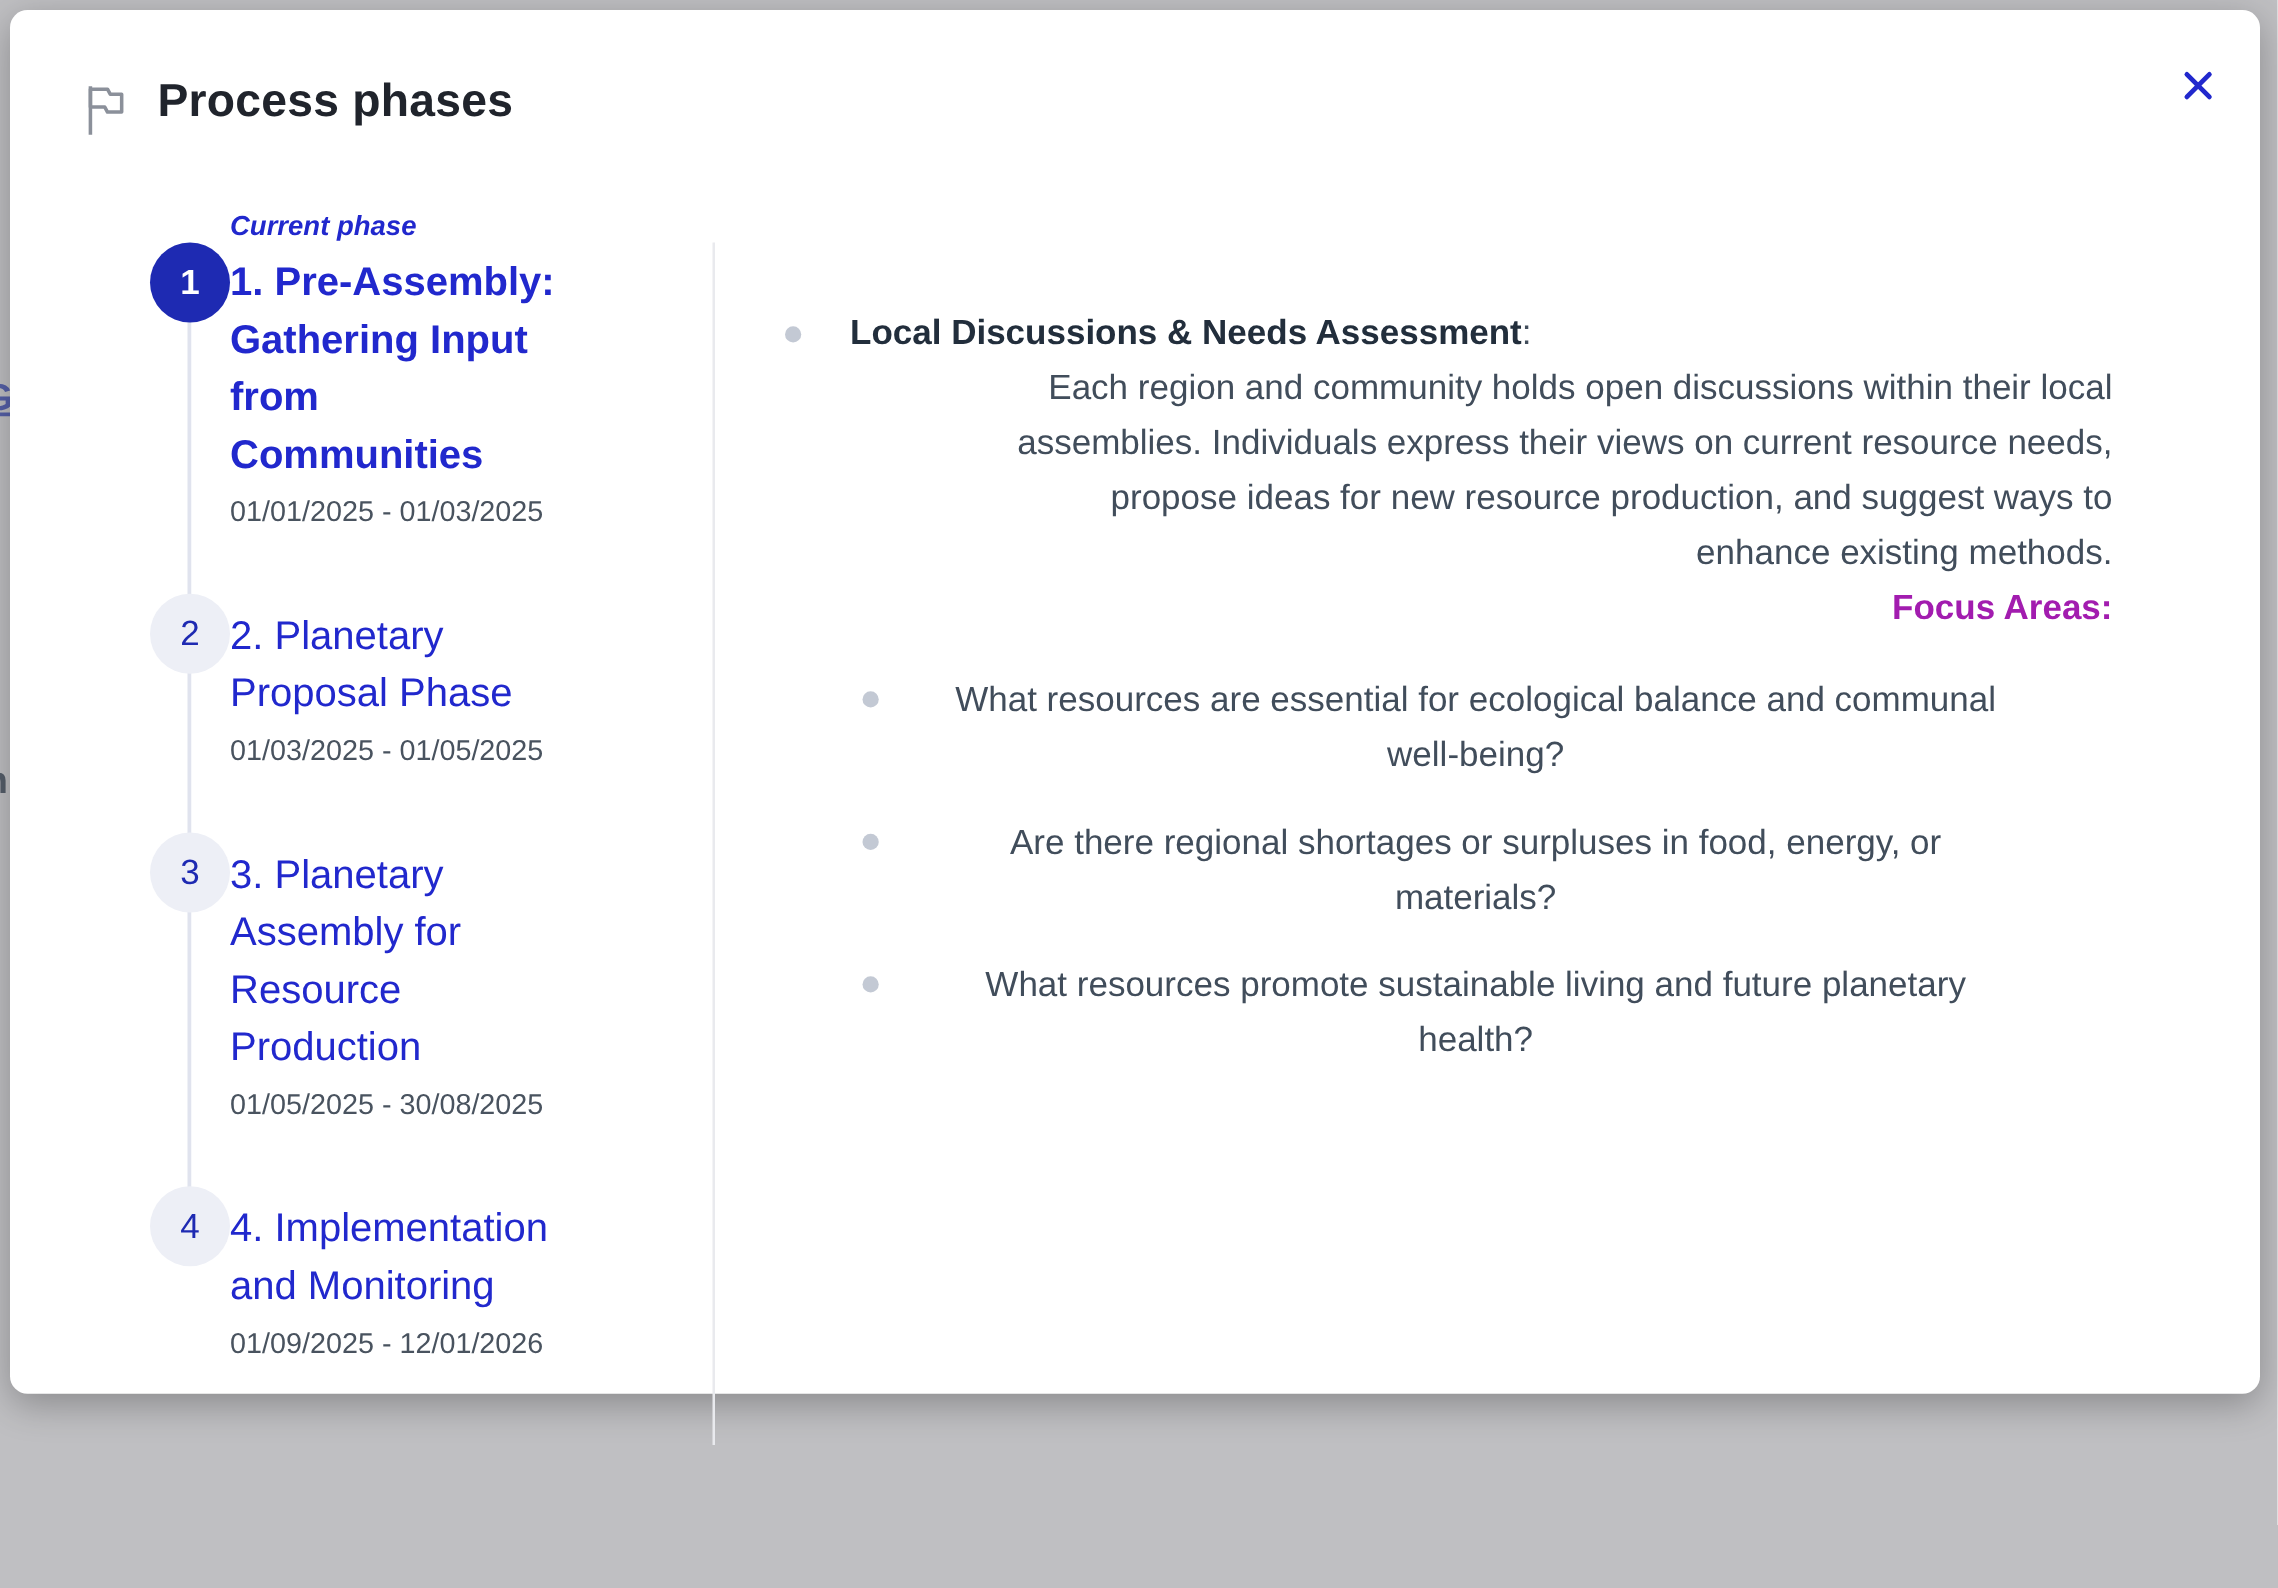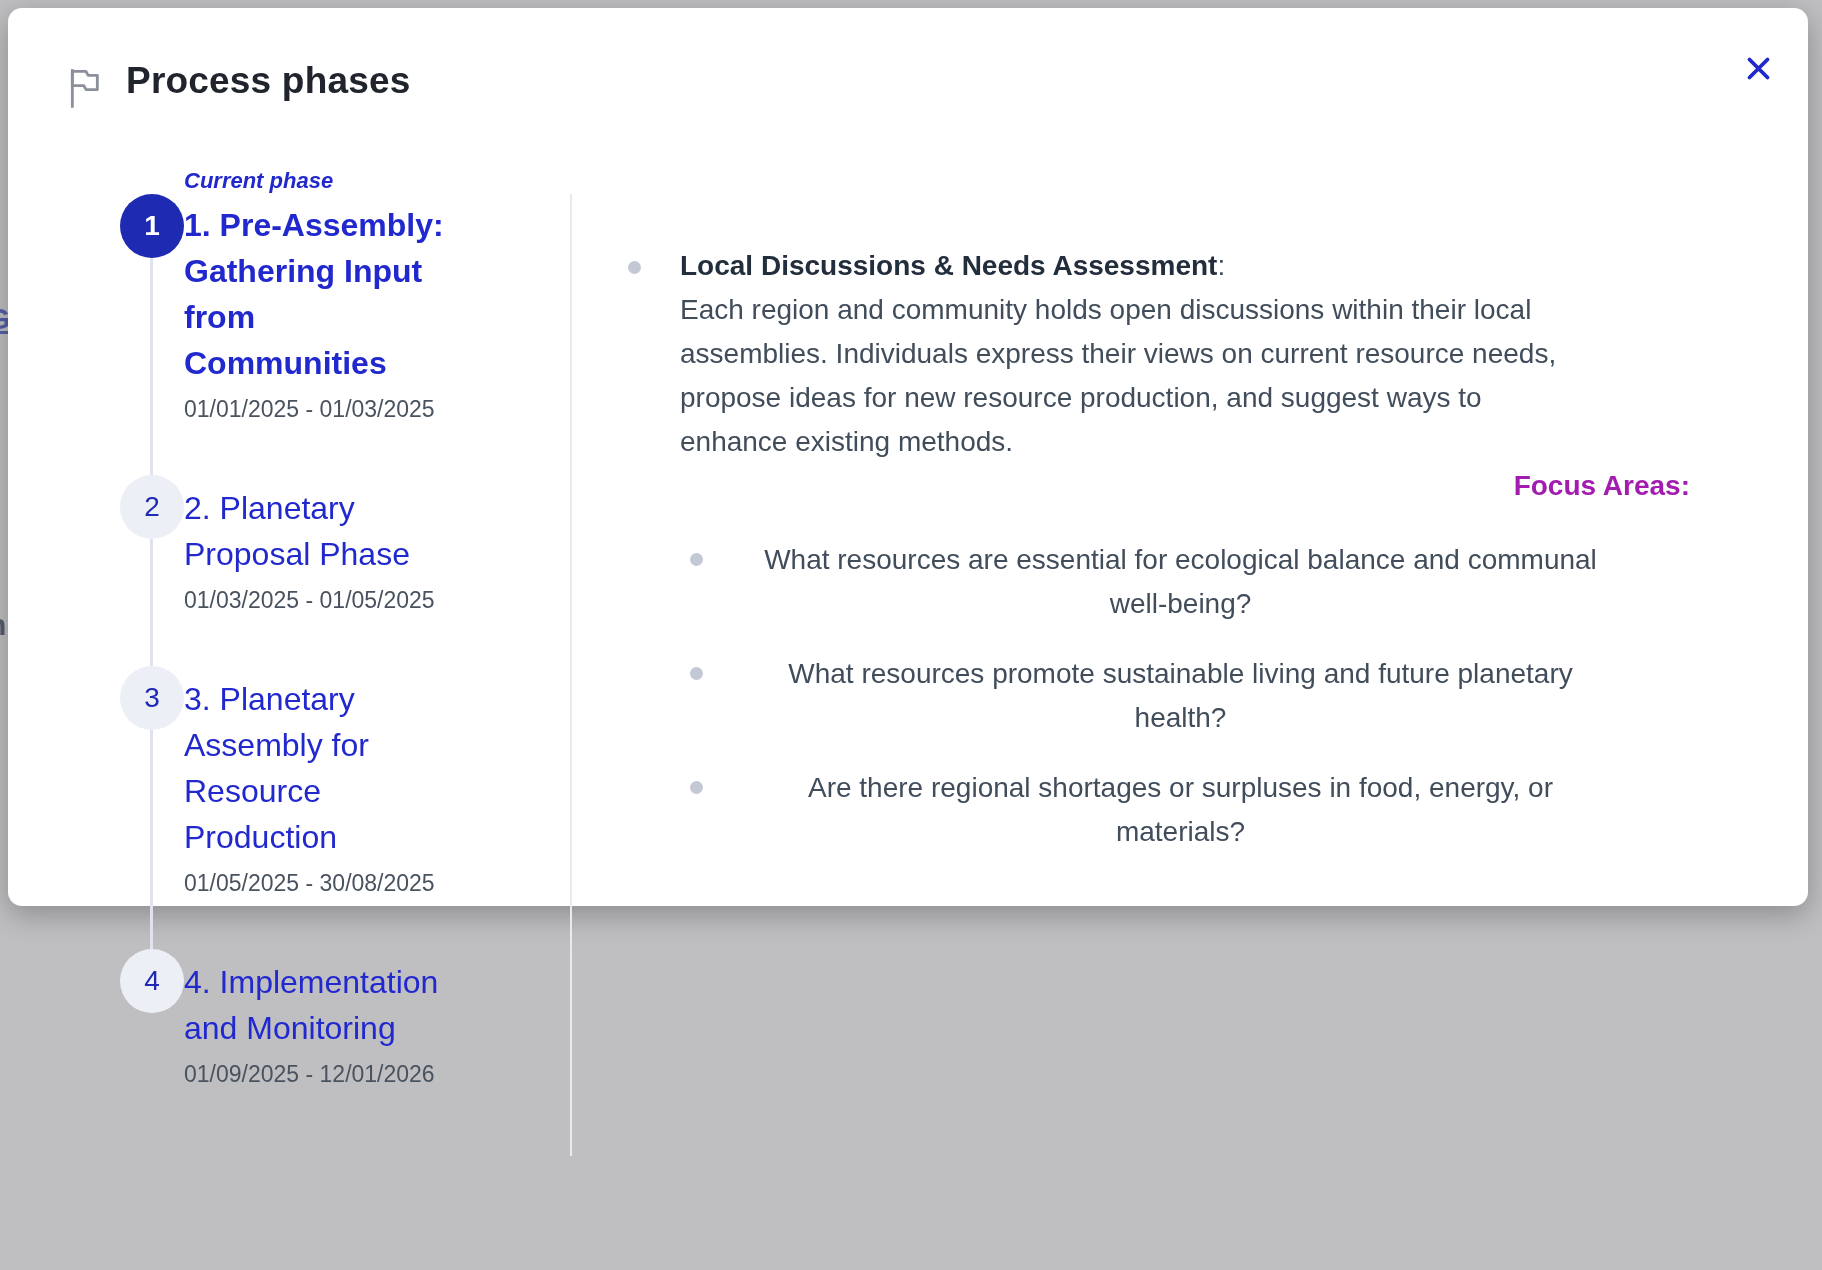--- a/index.html
+++ b/index.html
@@ -22,21 +22,21 @@
     left: -13px; top: 304px;
     color: #5560a8; font-weight: 700;
     text-decoration: underline;
   }
   .bg-frag.text { left: -12px; top: 610px; color: #555e6a; font-weight: 700; }
 
   
   .modal {
     position: absolute;
     left: 8px; top: 8px;
-    width: 1800px; height: 898px;
+    width: 1800px; height: 1107px;
     background: #ffffff;
     border-radius: 14px;
     box-shadow: 0 8px 30px rgba(0,0,0,.28);
   }
   .modal-header { position: absolute; left: 0; top: 0; width: 100%; height: 130px; }
   .flag-icon { position: absolute; left: 56px; top: 58px; }
   .modal-title {
     position: absolute; left: 118px; top: 52px;
     font-size: 37px; font-weight: 700;
     color: #20242c;
@@ -104,21 +104,21 @@
   }
   .bullet-row { display: flex; }
   .dot {
     flex: none;
     width: 13px; height: 13px; border-radius: 50%;
     background: #c3c9d4;
     margin-top: 17px;
   }
   .outer-text { margin-left: 39px; width: 1010px; }
   .content .b { font-weight: 700; color: #222e3c; }
-  .para { white-space: pre-line; }
+  .para { white-space: pre-line; text-align: right; }
   .focus-label { font-weight: 700; color: #a21caf; text-align: right; }
   .focus-list { list-style: none; margin-top: 30px; margin-left: 10px; text-align: center; }
   .focus-item { display: flex; margin-bottom: 26px; }
   .focus-item .dot { margin-top: 15px; }
   .focus-text { margin-left: 25px; white-space: pre-line; width: 905px; }
 </style>
 </head>
 <body>
 
 <div class="backdrop">
@@ -208,27 +208,27 @@
         <div class="focus-label">Focus Areas:</div>
         <ul class="focus-list">
   <li class="focus-item">
     <span class="dot"></span>
     <span class="focus-text">What resources are essential for ecological balance and communal
 well-being?</span>
   </li>
 
   <li class="focus-item">
     <span class="dot"></span>
+    <span class="focus-text">Are there regional shortages or surpluses in food, energy, or
+materials?</span>
+  </li>
+
+  <li class="focus-item">
+    <span class="dot"></span>
     <span class="focus-text">What resources promote sustainable living and future planetary
 health?</span>
   </li>
-
-  <li class="focus-item">
-    <span class="dot"></span>
-    <span class="focus-text">Are there regional shortages or surpluses in food, energy, or
-materials?</span>
-  </li>
 </ul>
       </div>
     </div>
   </main>
 
 </div>
 
 </body></html>

